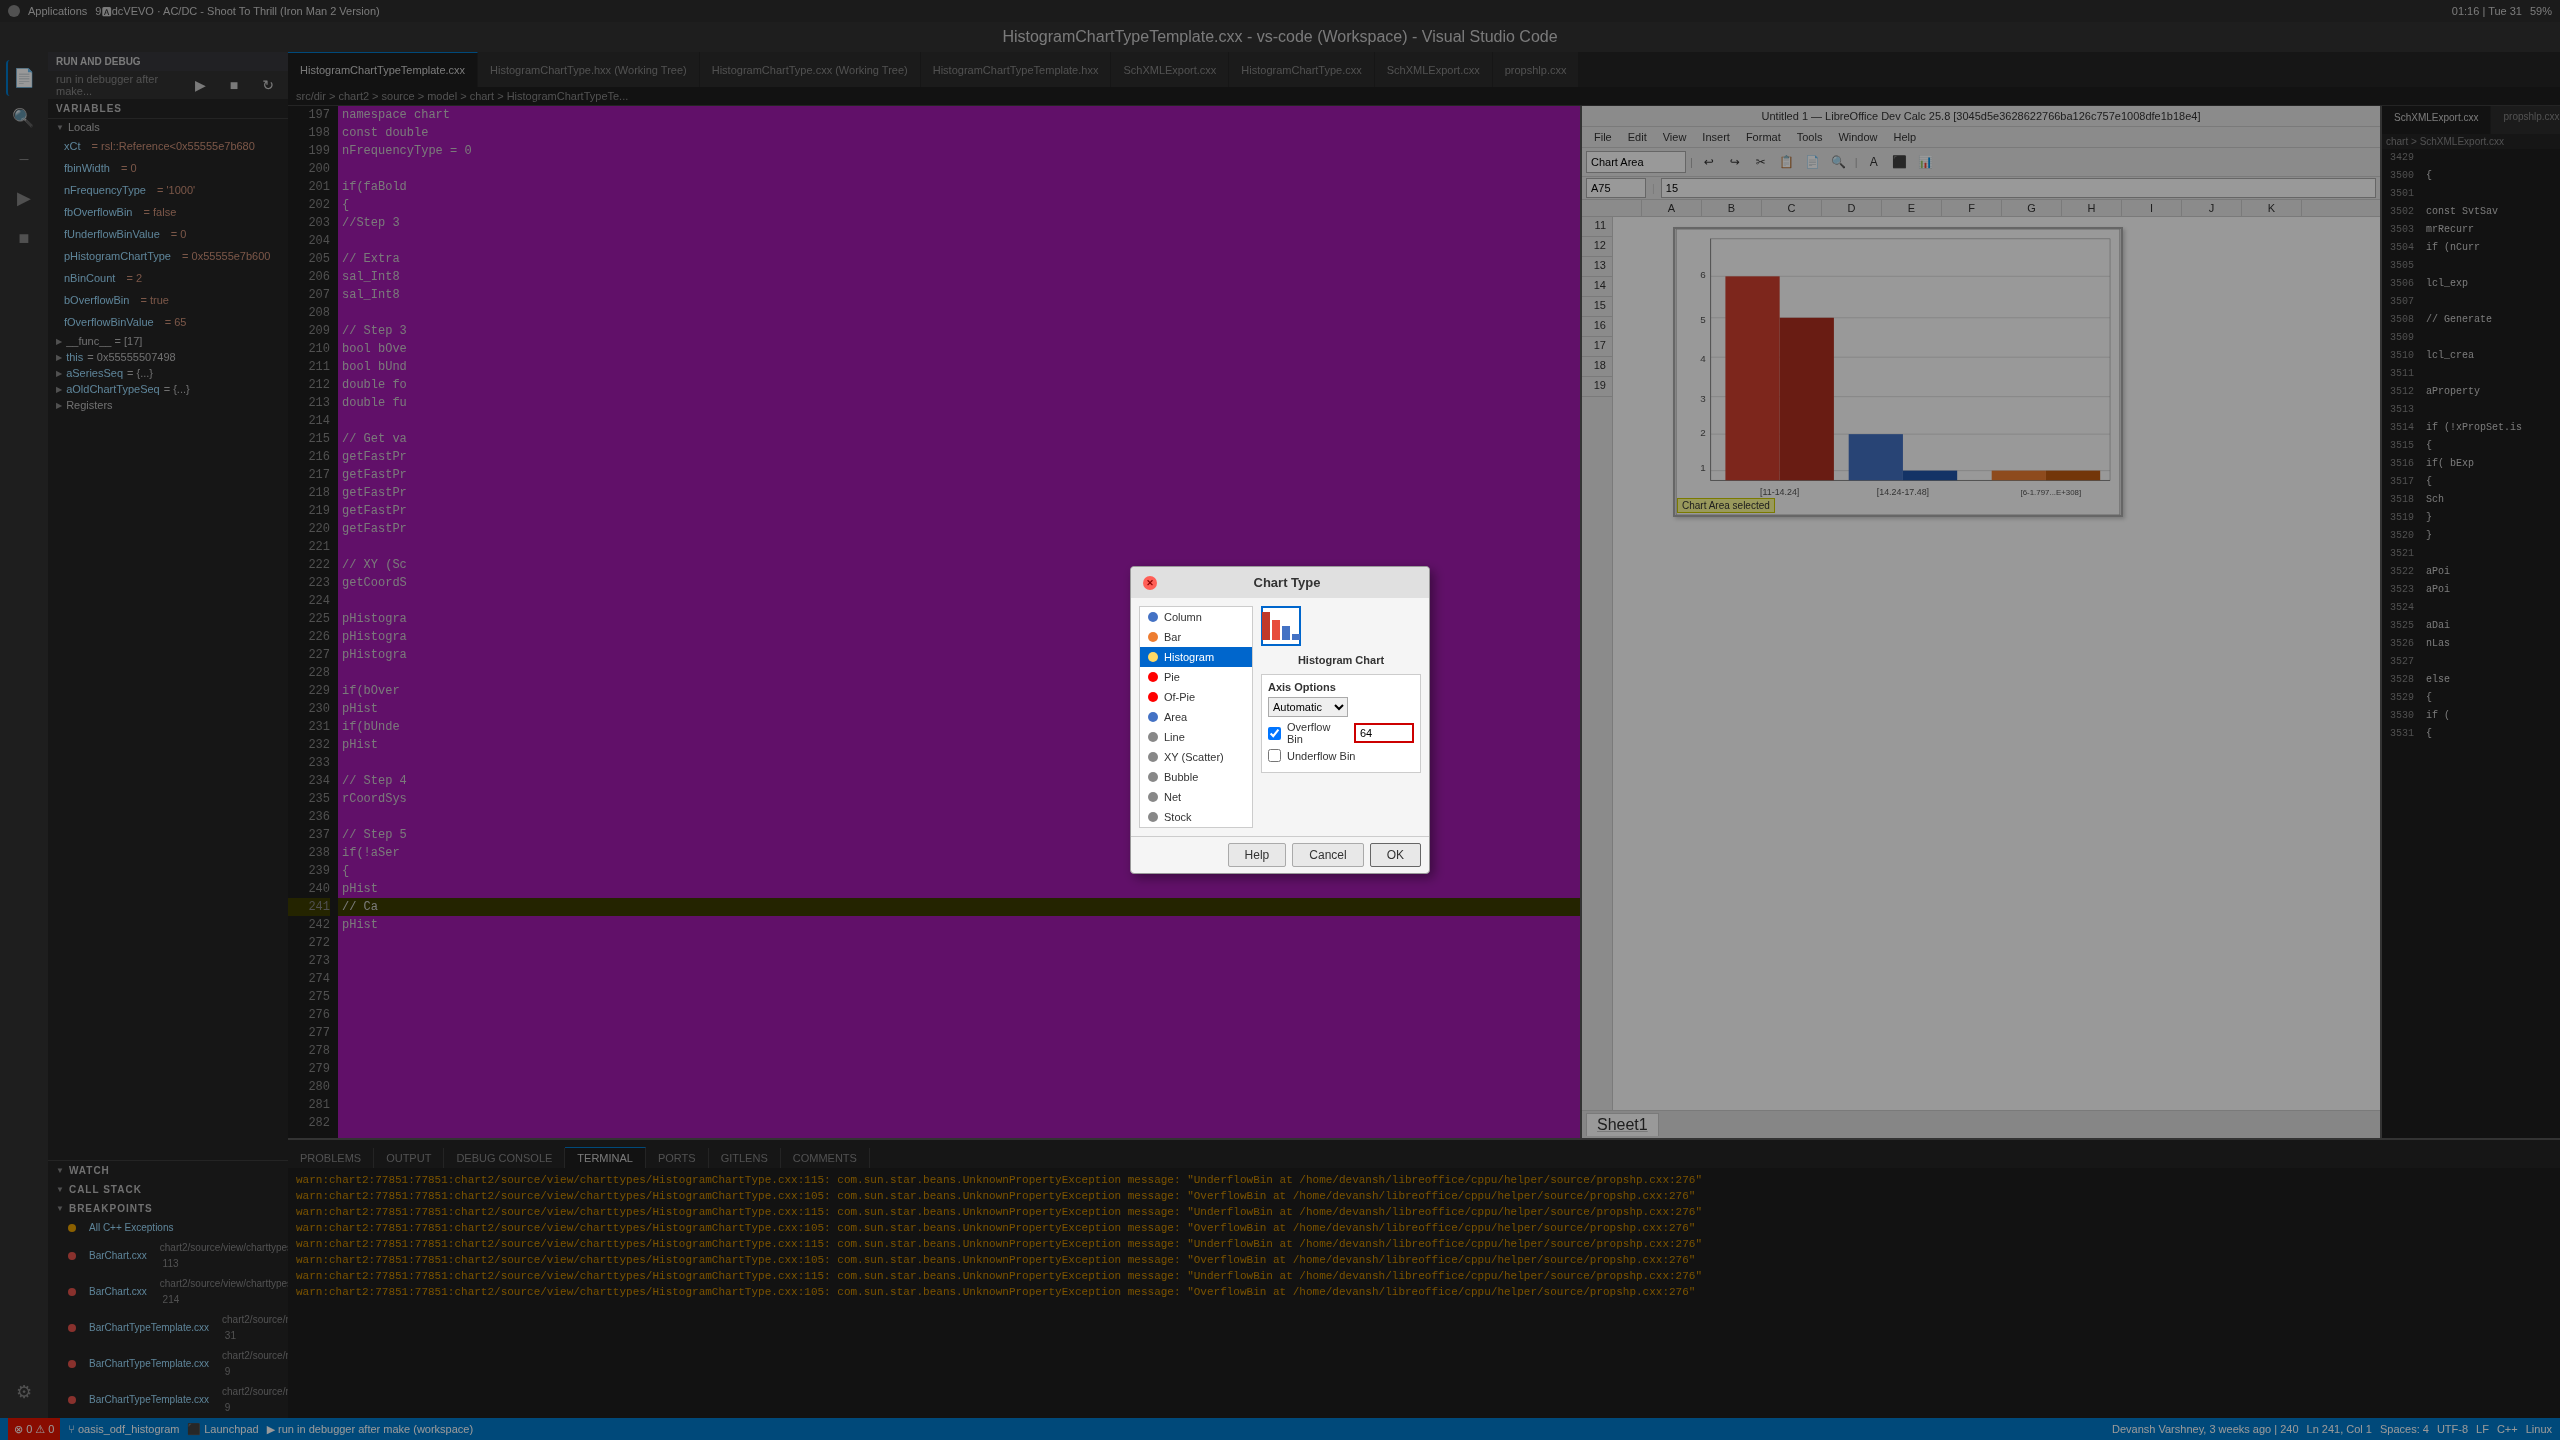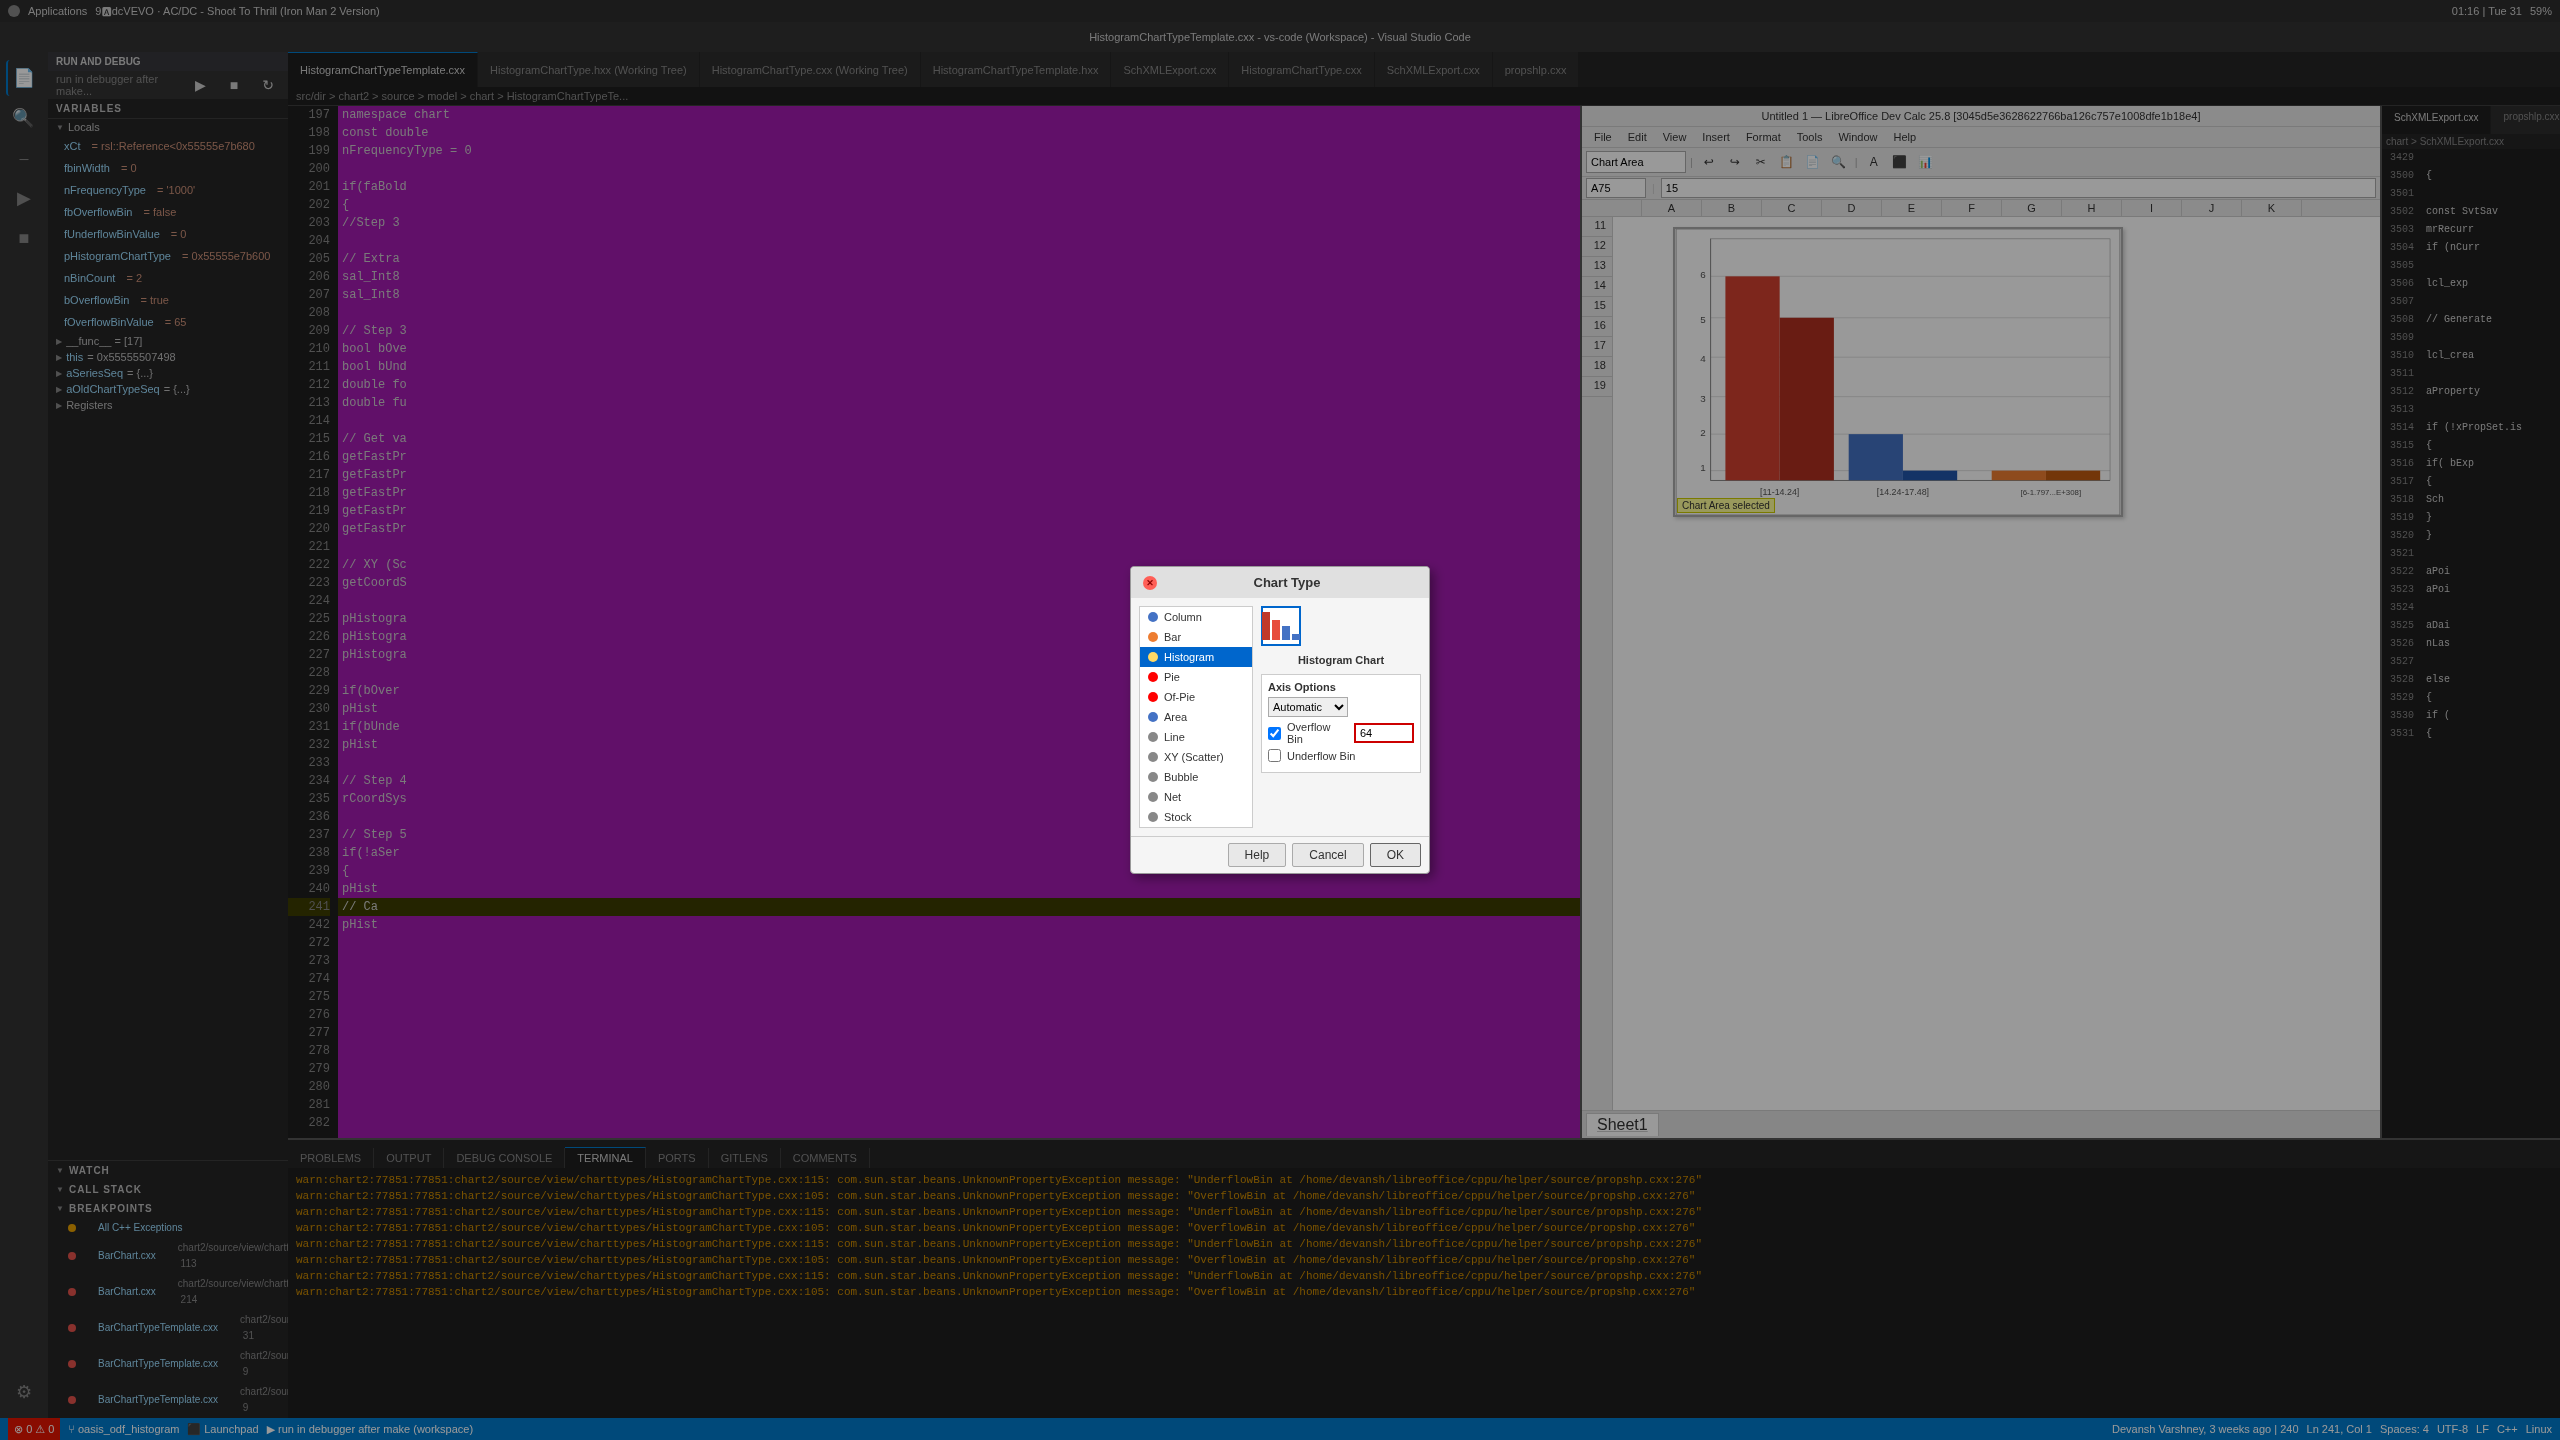--- a/index.html
+++ b/index.html
@@ -44,21 +44,21 @@
       display: flex;
       flex: 1;
       height: 100%;
       align-items: center;
       overflow: hidden;
     }
     .title-center {
       position: absolute;
       left: 50%;
       transform: translateX(-50%);
-      font-size: 11px;
+      font-size: 16px;
       color: #ccc;
     }
 
     
     .main-layout {
       display: flex;
       flex: 1;
       overflow: hidden;
     }
 
@@ -156,21 +156,21 @@
     .breakpoints-list {
       max-height: 200px;
       overflow-y: auto;
     }
     .bp-item {
       padding: 2px 8px 2px 20px;
       font-size: 10px;
       color: #bbbbbb;
       display: flex;
       align-items: center;
-      gap: 22px;
+      gap: 13px;
       line-height: 16px;
     }
     .bp-dot { width: 8px; height: 8px; border-radius: 50%; background: #e5534b; flex-shrink: 0; }
     .bp-name { color: #9cdcfe; }
     .bp-file { color: #888; font-size: 10px; }
 
     
     .editor-area {
       flex: 1;
       display: flex;

